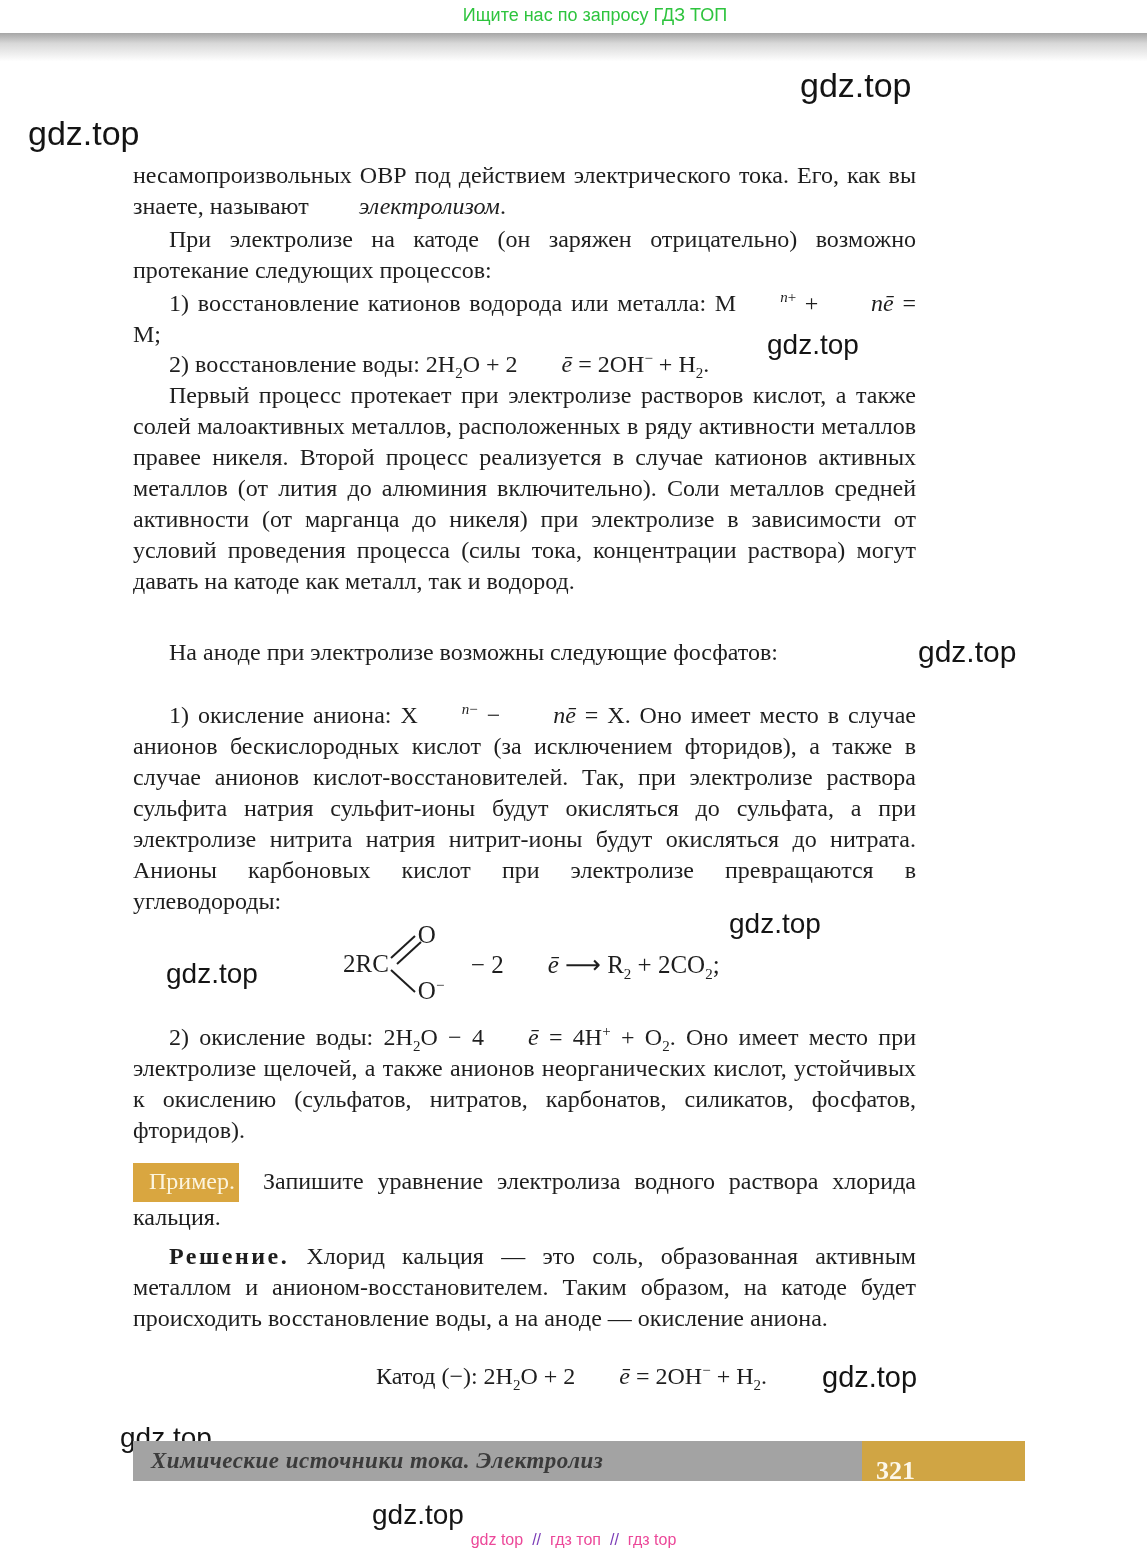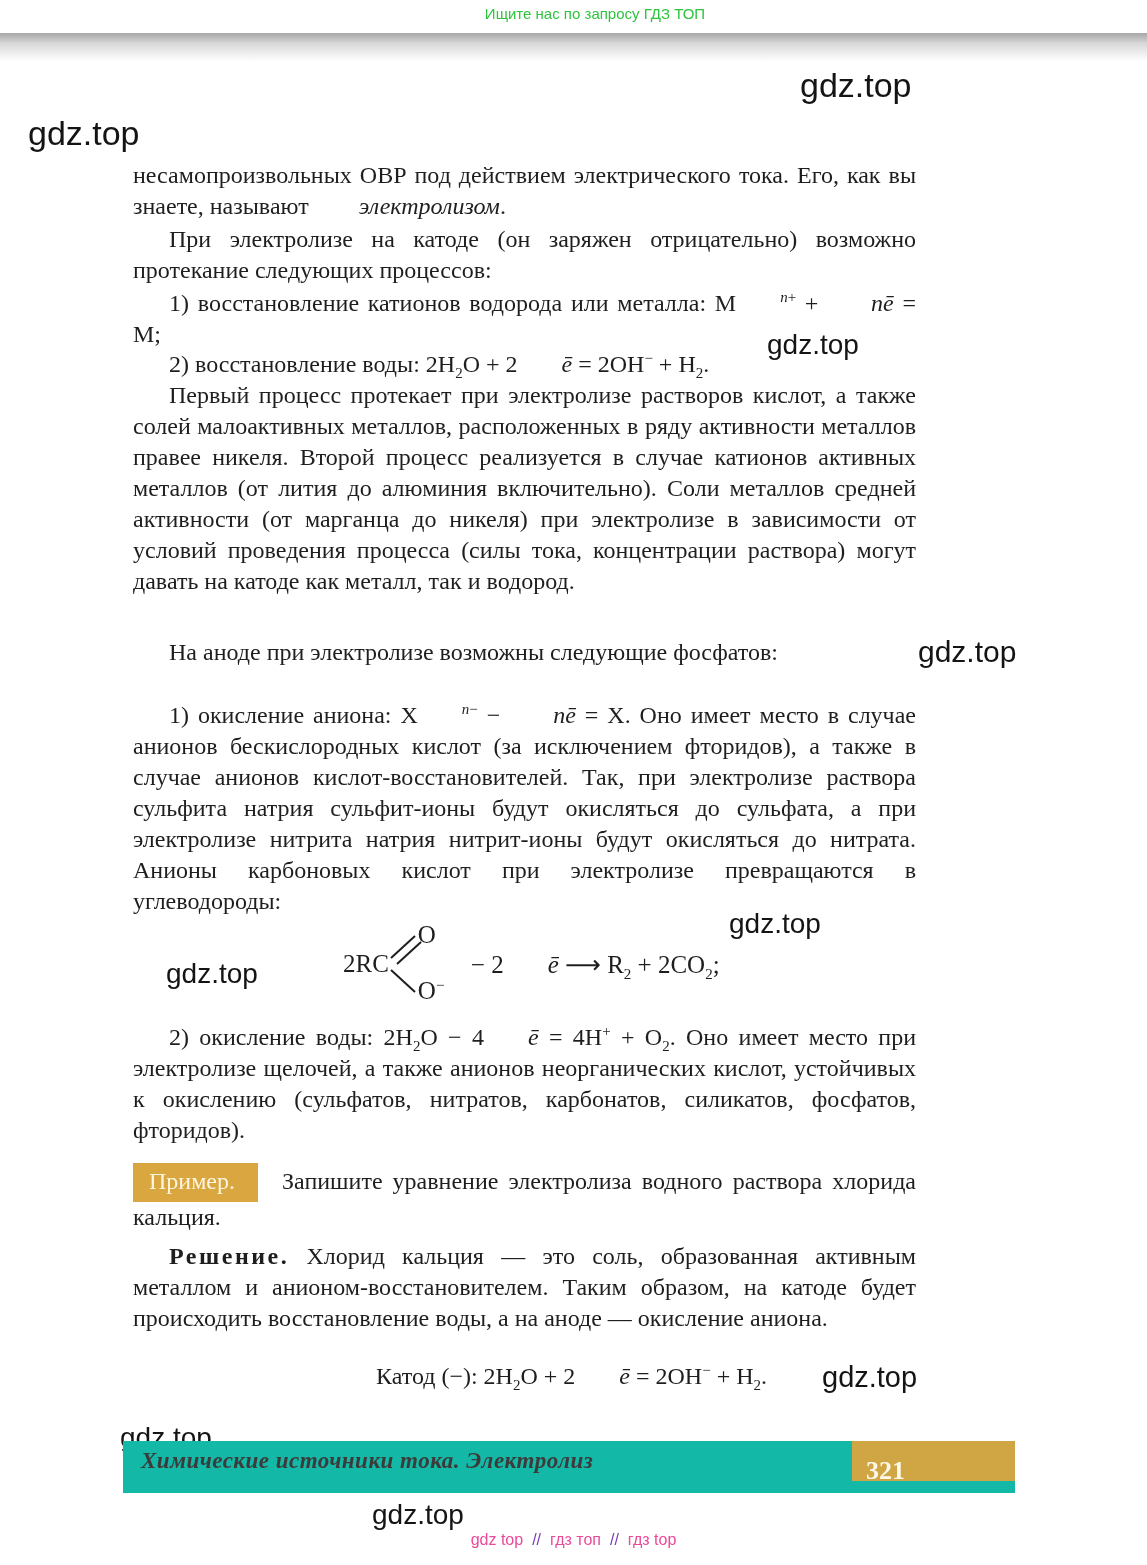--- a/index.html
+++ b/index.html
@@ -1,21 +1,21 @@
 <!DOCTYPE html>
 <html lang="ru"><head>
 <meta charset="utf-8">
 <style>
   html,body{margin:0;padding:0;}
   body{width:1147px;height:1565px;position:relative;background:#ffffff;
        font-family:"Liberation Serif",serif;color:#1e1e1e;overflow:hidden;}
 
   
   .promo{position:absolute;top:5px;left:0;right:0;text-align:center;
-         font-family:"Liberation Sans",sans-serif;font-size:15px;color:#2ec43e;padding-left:43px;}
+         font-family:"Liberation Sans",sans-serif;font-size:18px;color:#2ec43e;padding-left:43px;}
 
   
   .grad{position:absolute;top:33px;left:0;width:100%;height:30px;
         background:linear-gradient(to bottom,#a6a6a6 0%,#d8d8d8 35%,#ffffff 95%);}
 
   
   .wm{position:absolute;font-family:"Liberation Sans",sans-serif;color:#141414;
       white-space:nowrap;line-height:1;margin-top:20px;}
 
   
@@ -32,29 +32,29 @@
   .rc-block{position:absolute;left:343px;top:926px;height:76px;display:flex;
             align-items:center;font-size:25px;}
   .rc-branch{position:relative;width:46px;height:76px;margin-right:36px;}
   .rc-branch svg{position:absolute;left:0;top:0;}
   .bond{stroke:#1e1e1e;stroke-width:2;}
   .rc-otop{position:absolute;left:29px;top:-5px;}
   .rc-obot{position:absolute;left:29px;bottom:-3px;}
 
   
   .example-label{display:inline-block;background:#d9a640;color:#fcf5df;
-                 padding:3px 23px 5px 16px;margin-right:24px;text-indent:0;}
+                 padding:3px 4px 5px 16px;margin-right:24px;text-indent:0;}
 
   
   .eqs{position:absolute;left:376px;top:1357px;font-size:24px;line-height:39px;
        text-align:center;}
 
   
-  .footer{position:absolute;left:123px;top:1441px;width:892px;height:52px;
-          background:#14b8a6;}
+  .footer{position:absolute;left:133px;top:1441px;width:892px;height:40px;
+          background:#a3a3a3;}
   .footer-title{position:absolute;left:18px;top:7px;font-size:23px;
                 font-style:italic;font-weight:bold;color:#3b3b3b;letter-spacing:0.5px;}
   .pagebox{position:absolute;right:0;top:0;width:163px;height:40px;background:#d0a544;
            box-sizing:border-box;padding:15px 0 0 14px;font-size:26px;font-weight:bold;
            color:#fdf8ea;}
 
   
   .links{position:absolute;top:1531px;left:0;right:0;text-align:center;
          font-family:"Liberation Sans",sans-serif;font-size:16px;color:#6d2ba6;}
   .links a{color:#ec4899;text-decoration:none;cursor:pointer;}

